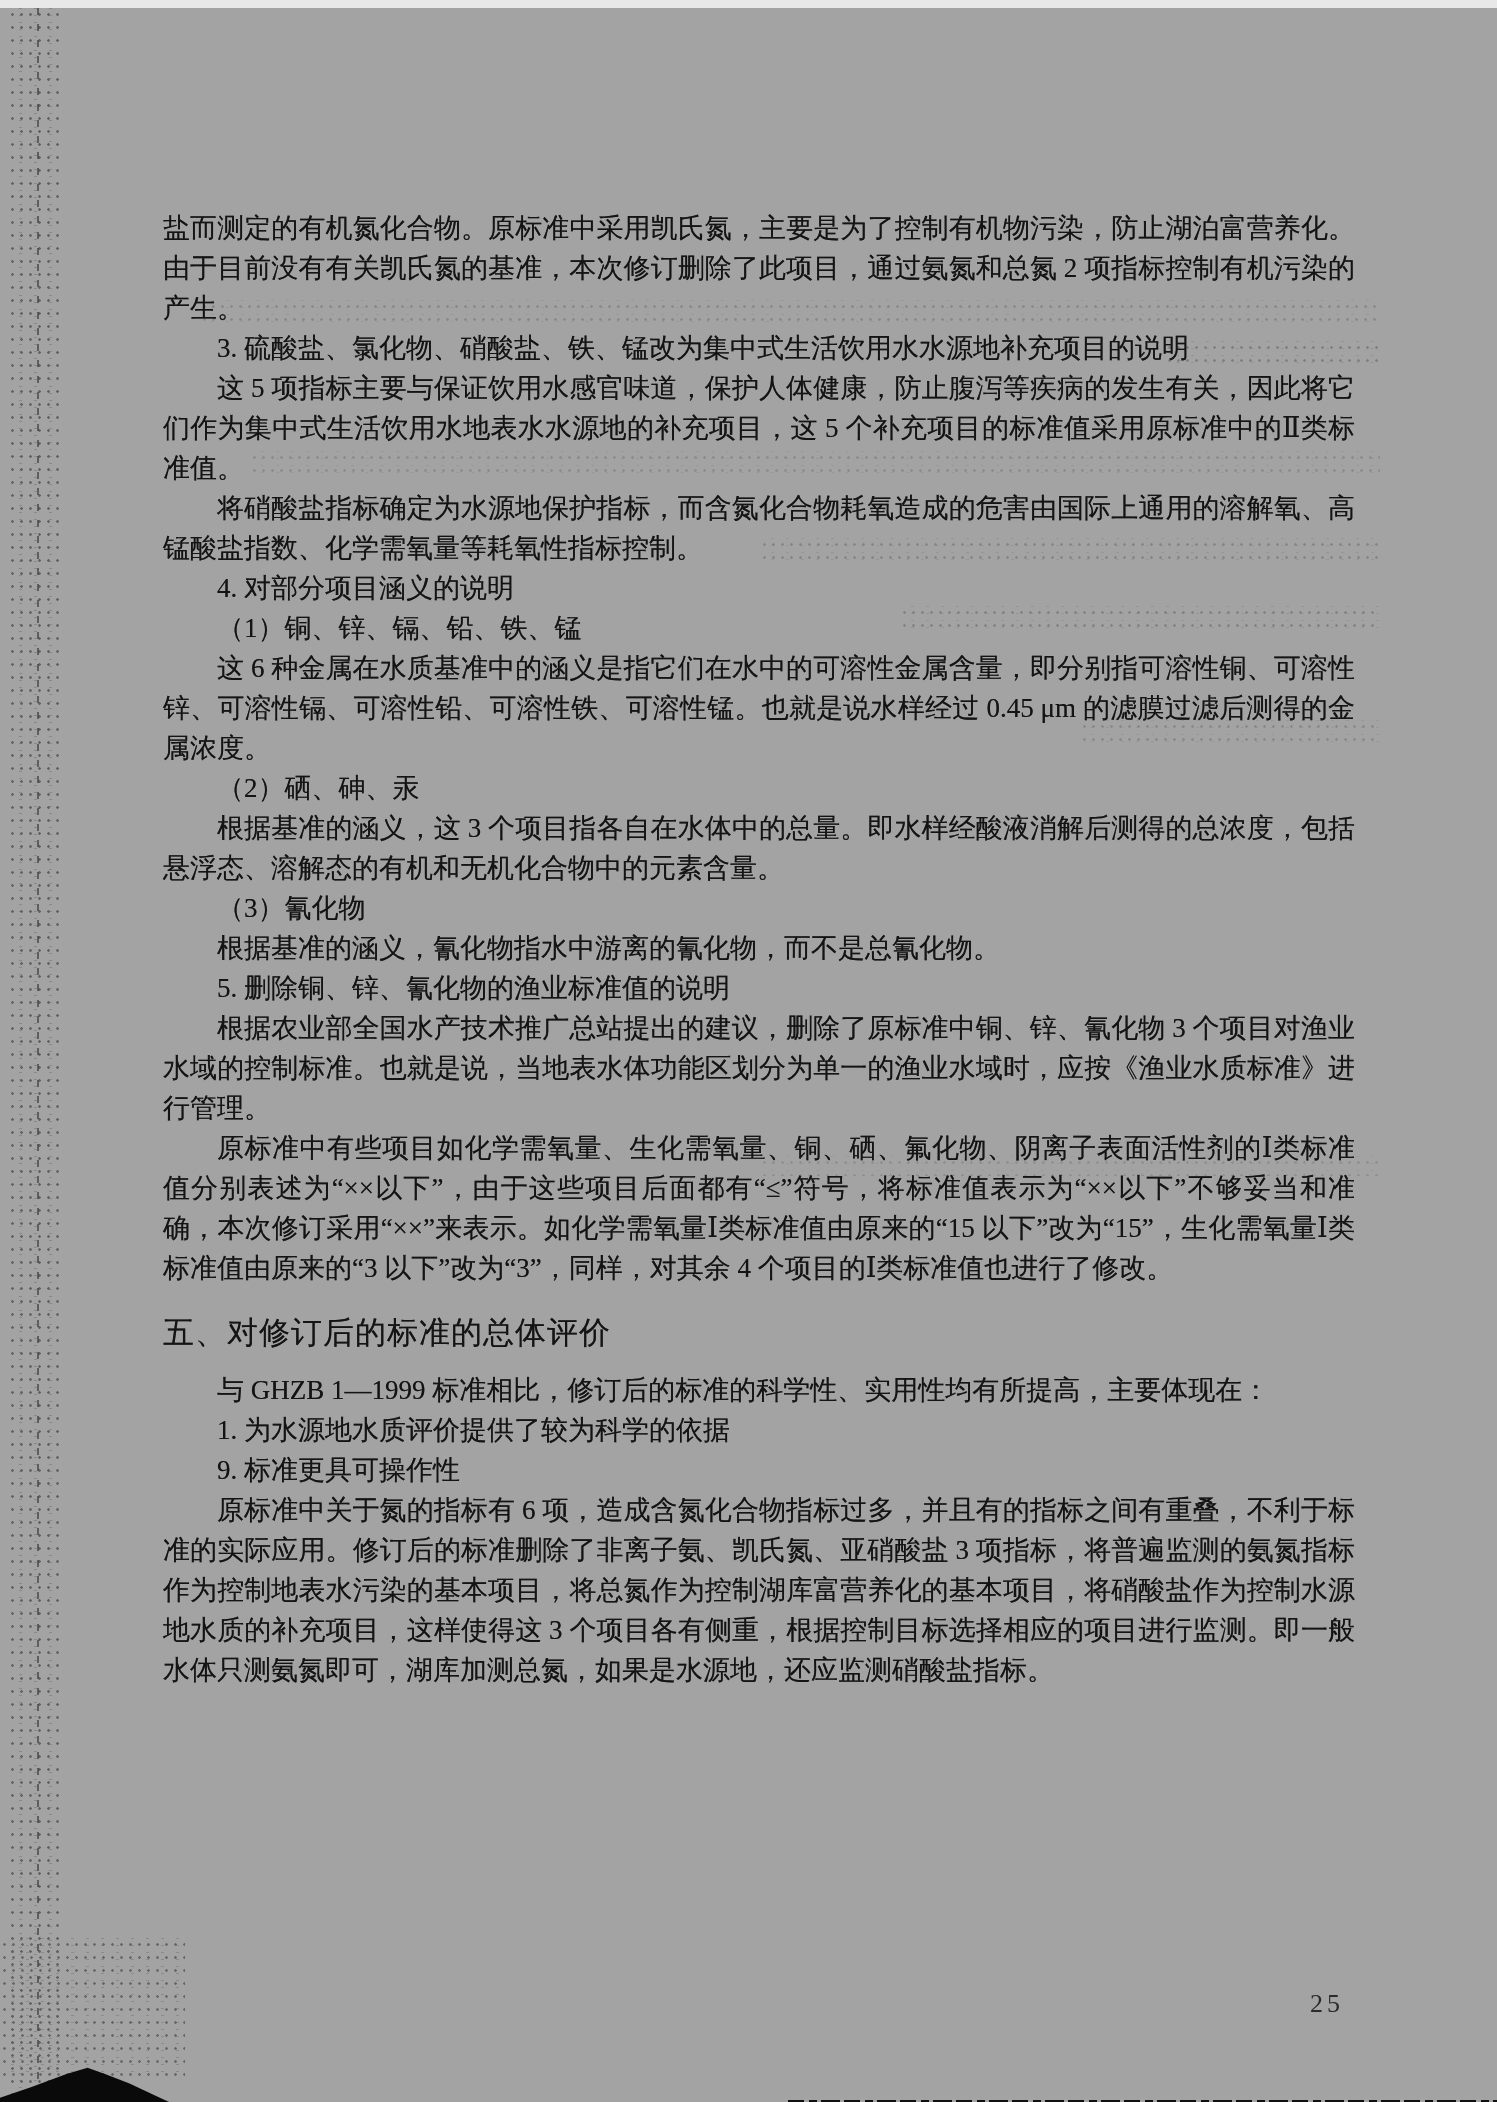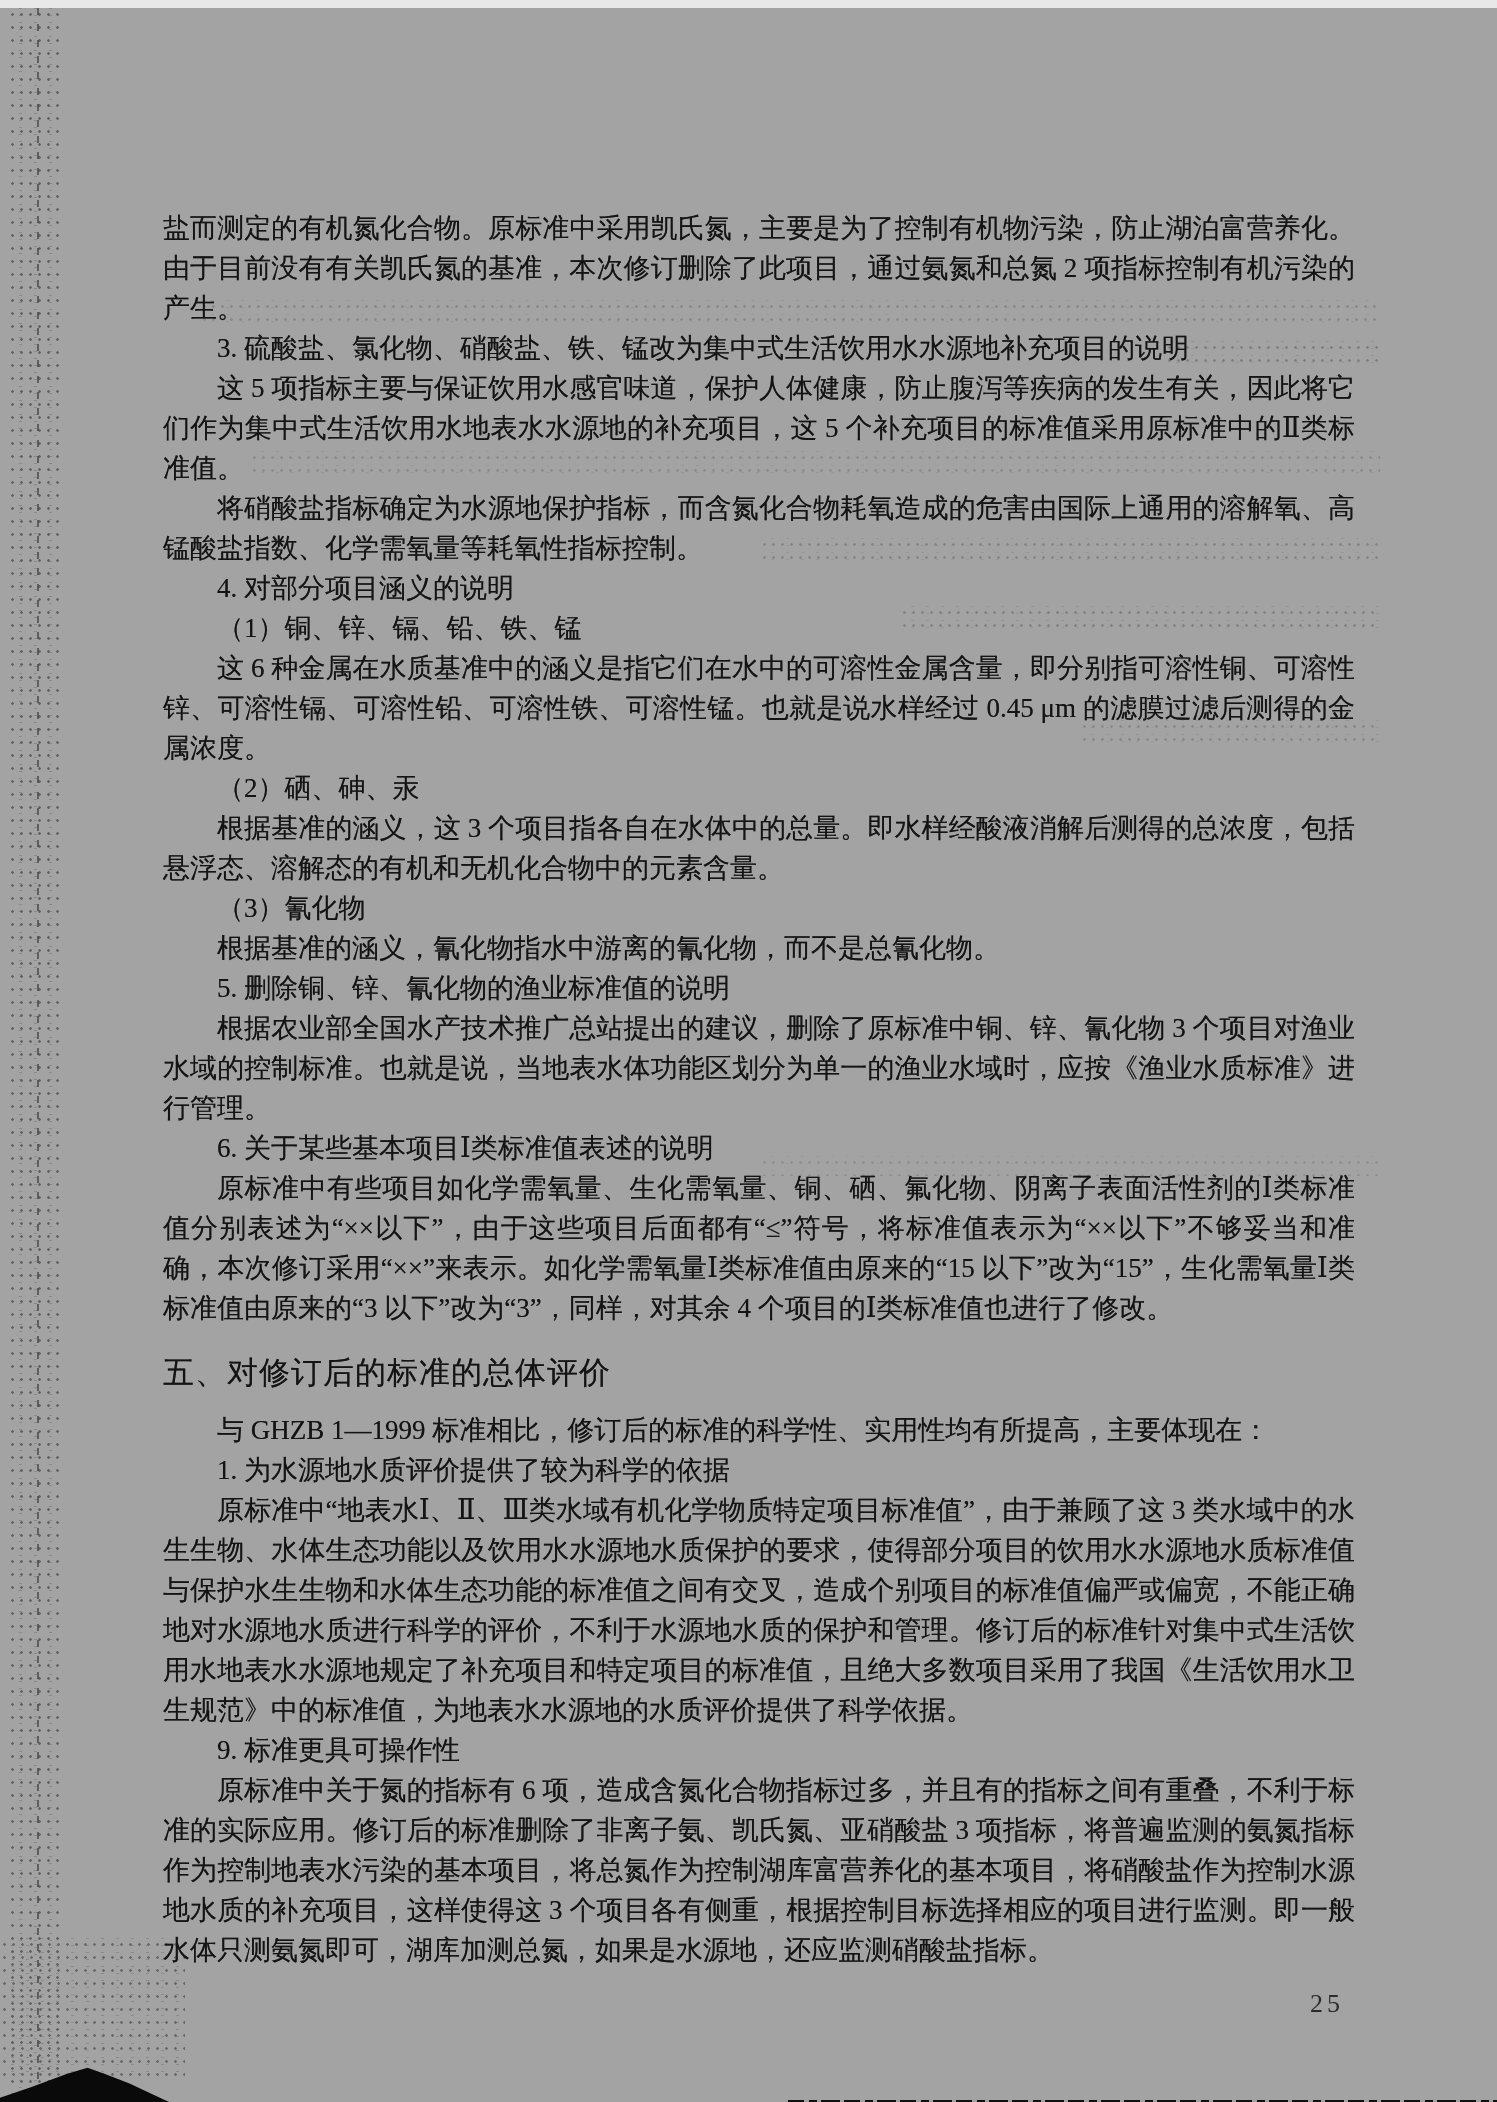--- a/index.html
+++ b/index.html
@@ -97,25 +97,23 @@
     <p class="body">将硝酸盐指标确定为水源地保护指标，而含氮化合物耗氧造成的危害由国际上通用的溶解氧、高锰酸盐指数、化学需氧量等耗氧性指标控制。</p>
     <p class="heading">4. 对部分项目涵义的说明</p>
     <p class="body">（1）铜、锌、镉、铅、铁、锰</p>
     <p class="body">这 6 种金属在水质基准中的涵义是指它们在水中的可溶性金属含量，即分别指可溶性铜、可溶性锌、可溶性镉、可溶性铅、可溶性铁、可溶性锰。也就是说水样经过 0.45 μm 的滤膜过滤后测得的金属浓度。</p>
     <p class="body">（2）硒、砷、汞</p>
     <p class="body">根据基准的涵义，这 3 个项目指各自在水体中的总量。即水样经酸液消解后测得的总浓度，包括悬浮态、溶解态的有机和无机化合物中的元素含量。</p>
     <p class="body">（3）氰化物</p>
     <p class="body">根据基准的涵义，氰化物指水中游离的氰化物，而不是总氰化物。</p>
     <p class="heading">5. 删除铜、锌、氰化物的渔业标准值的说明</p>
     <p class="body">根据农业部全国水产技术推广总站提出的建议，删除了原标准中铜、锌、氰化物 3 个项目对渔业水域的控制标准。也就是说，当地表水体功能区划分为单一的渔业水域时，应按《渔业水质标准》进行管理。</p>
-    <p class="heading">6. 关于某些基本项目Ⅰ类标准值表述的说明</p>
     <p class="body">原标准中有些项目如化学需氧量、生化需氧量、铜、硒、氟化物、阴离子表面活性剂的Ⅰ类标准值分别表述为“××以下”，由于这些项目后面都有“≤”符号，将标准值表示为“××以下”不够妥当和准确，本次修订采用“××”来表示。如化学需氧量Ⅰ类标准值由原来的“15 以下”改为“15”，生化需氧量Ⅰ类标准值由原来的“3 以下”改为“3”，同样，对其余 4 个项目的Ⅰ类标准值也进行了修改。</p>
     <p class="section">五、对修订后的标准的总体评价</p>
     <p class="body">与 GHZB 1—1999 标准相比，修订后的标准的科学性、实用性均有所提高，主要体现在：</p>
     <p class="heading">1. 为水源地水质评价提供了较为科学的依据</p>
-    <p class="body">原标准中“地表水Ⅰ、Ⅱ、Ⅲ类水域有机化学物质特定项目标准值”，由于兼顾了这 3 类水域中的水生生物、水体生态功能以及饮用水水源地水质保护的要求，使得部分项目的饮用水水源地水质标准值与保护水生生物和水体生态功能的标准值之间有交叉，造成个别项目的标准值偏严或偏宽，不能正确地对水源地水质进行科学的评价，不利于水源地水质的保护和管理。修订后的标准针对集中式生活饮用水地表水水源地规定了补充项目和特定项目的标准值，且绝大多数项目采用了我国《生活饮用水卫生规范》中的标准值，为地表水水源地的水质评价提供了科学依据。</p>
     <p class="heading">9. 标准更具可操作性</p>
     <p class="body">原标准中关于氮的指标有 6 项，造成含氮化合物指标过多，并且有的指标之间有重叠，不利于标准的实际应用。修订后的标准删除了非离子氨、凯氏氮、亚硝酸盐 3 项指标，将普遍监测的氨氮指标作为控制地表水污染的基本项目，将总氮作为控制湖库富营养化的基本项目，将硝酸盐作为控制水源地水质的补充项目，这样使得这 3 个项目各有侧重，根据控制目标选择相应的项目进行监测。即一般水体只测氨氮即可，湖库加测总氮，如果是水源地，还应监测硝酸盐指标。</p>
   </main>
 
   <div class="pagenum">25</div>
 
 </div>
 
 </body></html>

